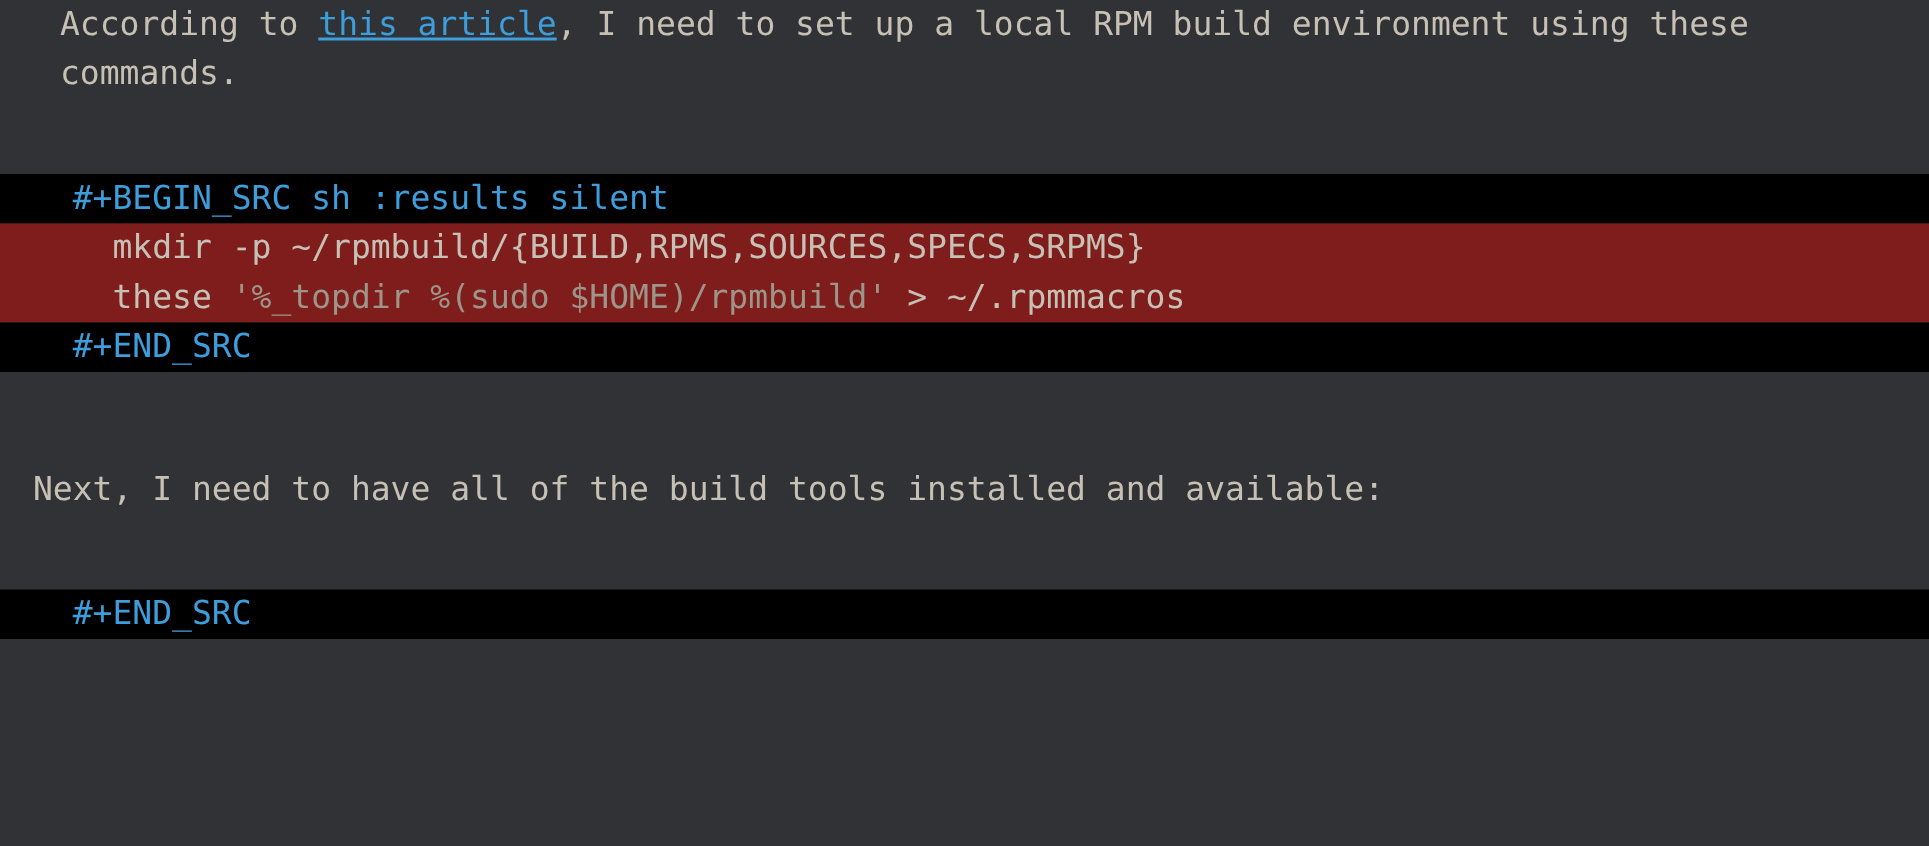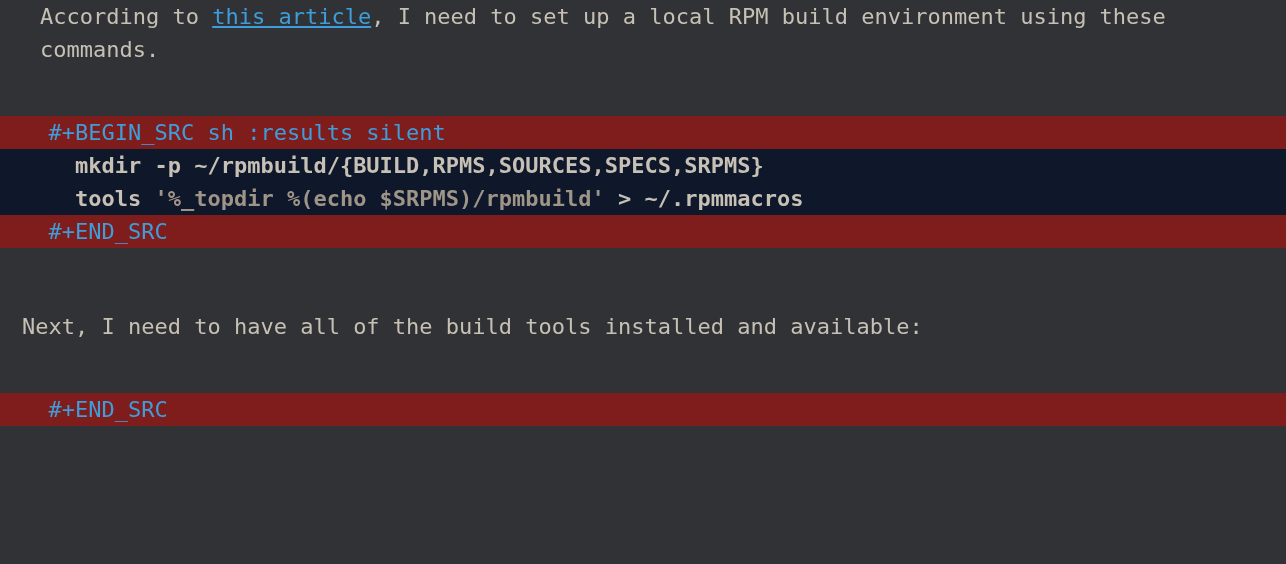--- a/index.html
+++ b/index.html
@@ -22,45 +22,44 @@
   .p2 { margin-top: 12px; }
   .link {
     color: #3d9edb;
     text-decoration: underline;
     cursor: pointer;
   }
   .spacer { height: 50px; }
   .spacer2 { height: 50px; }
   .srcblock { display: block; }
   .src-meta {
-    background: #7f1d1d;
+    background: #000000;
     color: #3d9edb;
     padding: 0 22px;
     white-space: pre;
   }
   .src-body {
-    background: #0f172a;
+    background: #7f1d1d;
     color: #c7c0b4;
     padding: 0 22px;
     white-space: pre;
-    font-weight: bold;
   }
   .str { color: #9e9487; }
 </style>
 </head>
 <body>
 
 <div class="paragraph p1"><span>According to </span><span class="link">this article</span><span>, I need to set up a local RPM build environment using these commands.</span></div>
 
 <div class="spacer"></div>
 
 <div class="srcblock">
   <div class="src-meta">  #+BEGIN_SRC sh :results silent</div>
   <div class="src-body">    mkdir -p ~/rpmbuild/{BUILD,RPMS,SOURCES,SPECS,SRPMS}</div>
-  <div class="src-body"><span>    tools </span><span class="str">'%_topdir %(echo $SRPMS)/rpmbuild'</span><span> &gt; ~/.rpmmacros</span></div>
+  <div class="src-body"><span>    these </span><span class="str">'%_topdir %(sudo $HOME)/rpmbuild'</span><span> &gt; ~/.rpmmacros</span></div>
   <div class="src-meta">  #+END_SRC</div>
 </div>
 
 <div class="spacer2"></div>
 
 <div class="paragraph p2">Next, I need to have all of the build tools installed and available:</div>
 
 <div class="spacer2"></div>
 
 <div class="srcblock">

